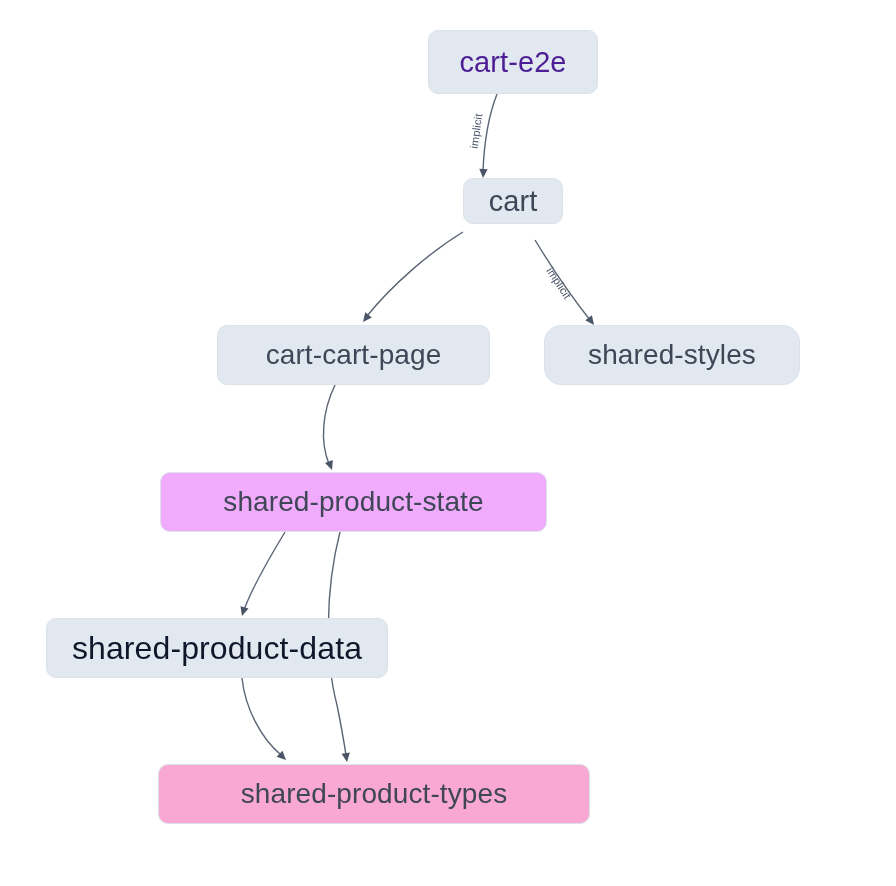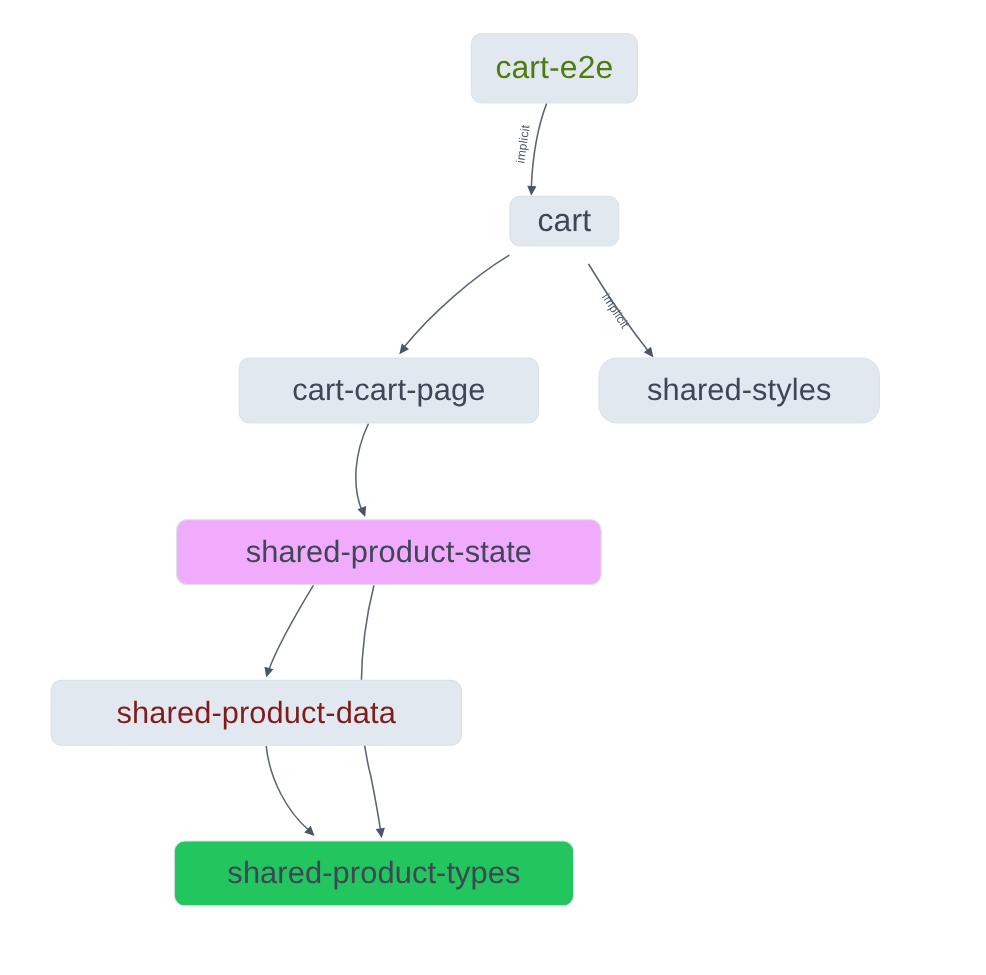--- a/index.html
+++ b/index.html
@@ -72,39 +72,39 @@
       <path d="M 335 385 C 322 412, 320 442, 329 464" class="edge-path" stroke="#5b6575"></path>
       <polygon points="0,0 -9,-4.2 -9,4.2" class="edge-arrow" fill="#4a5568" transform="translate(332,470) rotate(70)"></polygon>
       <path d="M 285 532 C 268 560, 252 588, 244 610" class="edge-path" stroke="#5b6575"></path>
       <polygon points="0,0 -9,-4.2 -9,4.2" class="edge-arrow" fill="#4a5568" transform="translate(242,616) rotate(106)"></polygon>
       <path d="M 340 532 C 325 590, 325 660, 337 705 C 341 725, 344 742, 346 755" class="edge-path" stroke="#5b6575"></path>
       <polygon points="0,0 -9,-4.2 -9,4.2" class="edge-arrow" fill="#4a5568" transform="translate(347,762) rotate(82)"></polygon>
       <path d="M 242 678 C 245 708, 261 738, 281 755" class="edge-path" stroke="#5b6575"></path>
       <polygon points="0,0 -9,-4.2 -9,4.2" class="edge-arrow" fill="#4a5568" transform="translate(286,760) rotate(44)"></polygon>
     </svg>
   <div id="node-layer">
-      <div class="graph-node" style="left: 428px; top: 30px; width: 152px; height: 64px; background: rgb(226, 232, 240); border-color: rgb(219, 226, 234); color: #4d7c0f; font-size: 29px;">
+      <div class="graph-node" style="left: 428px; top: 30px; width: 170px; height: 64px; background: rgb(226, 232, 240); border-color: rgb(219, 226, 234); color: #4c1d95; font-size: 29px;">
         <span>cart-e2e</span>
       </div>
       <div class="graph-node" style="left: 463px; top: 178px; width: 100px; height: 46px; background: rgb(226, 232, 240); border-color: rgb(219, 226, 234); color: rgb(63, 71, 86); font-size: 29px;">
         <span>cart</span>
       </div>
       <div class="graph-node" style="left: 217px; top: 325px; width: 273px; height: 60px; background: rgb(226, 232, 240); border-color: rgb(219, 226, 234); color: rgb(63, 71, 86); font-size: 28px; text-align: right;">
         <span>cart-cart-page</span>
       </div>
       <div class="graph-node" style="left: 544px; top: 325px; width: 256px; height: 60px; background: rgb(226, 232, 240); border-color: rgb(219, 226, 234); color: rgb(63, 71, 86); font-size: 28px; border-radius: 17px;">
         <span>shared-styles</span>
       </div>
       <div class="graph-node" style="left: 160px; top: 472px; width: 387px; height: 60px; background: #f0abfc; border-color: rgb(219, 226, 234); color: rgb(63, 71, 86); font-size: 28px;">
         <span>shared-product-state</span>
       </div>
-      <div class="graph-node" style="left: 46px; top: 618px; width: 374px; height: 60px; background: rgb(226, 232, 240); border-color: rgb(219, 226, 234); color: #7f1d1d; font-size: 28px;">
+      <div class="graph-node" style="left: 46px; top: 618px; width: 342px; height: 60px; background: rgb(226, 232, 240); border-color: rgb(219, 226, 234); color: #0f172a; font-size: 32px;">
         <span>shared-product-data</span>
       </div>
-      <div class="graph-node" style="left: 158px; top: 764px; width: 364px; height: 60px; background: #22c55e; border-color: rgb(219, 226, 234); color: rgb(63, 71, 86); font-size: 28px;">
+      <div class="graph-node" style="left: 158px; top: 764px; width: 432px; height: 60px; background: #f9a8d4; border-color: rgb(219, 226, 234); color: rgb(63, 71, 86); font-size: 28px;">
         <span>shared-product-types</span>
       </div>
     </div>
   <div id="label-layer">
       <div class="edge-label" style="left: 476px; top: 131px; transform: translate(-50%, -50%) rotate(-82deg);">implicit</div>
       <div class="edge-label" style="left: 559px; top: 283px; transform: translate(-50%, -50%) rotate(57deg);">implicit</div>
     </div>
 </div>
 
 </body></html>

